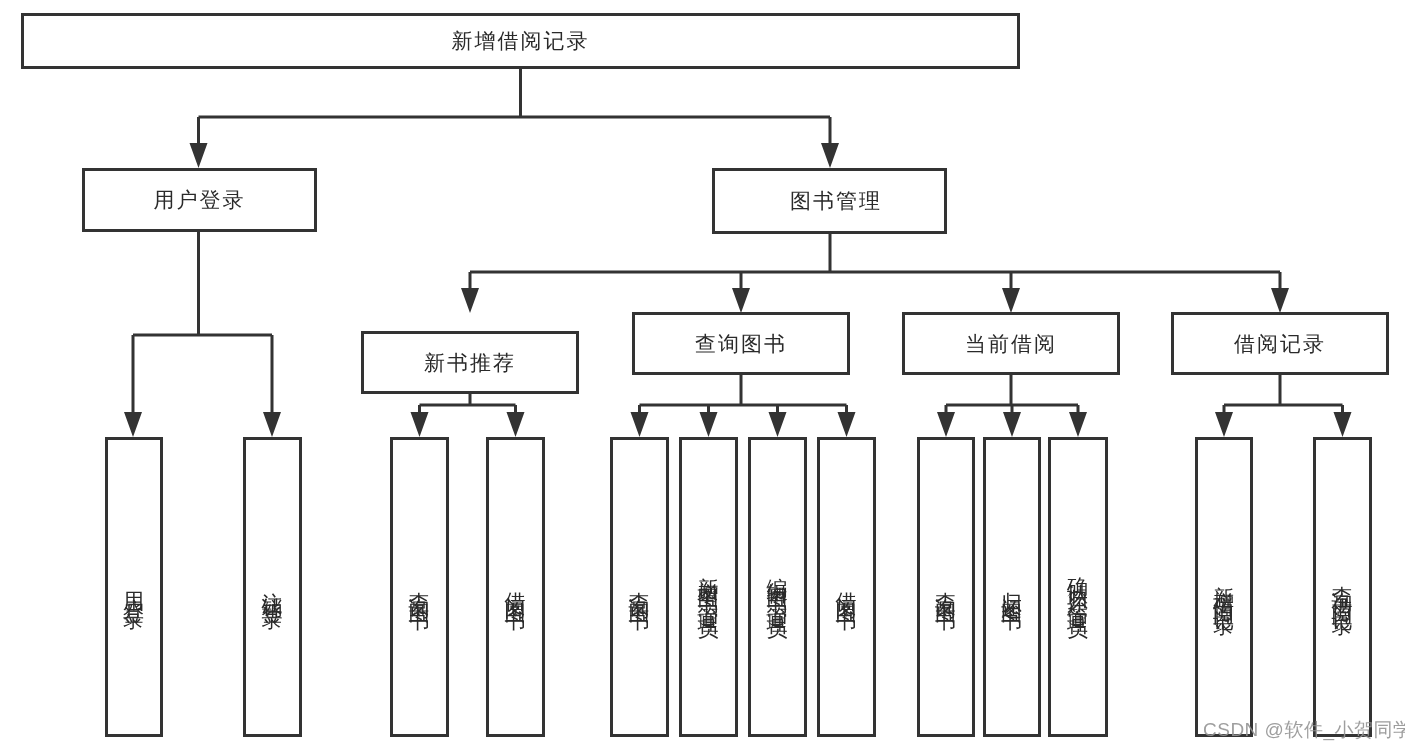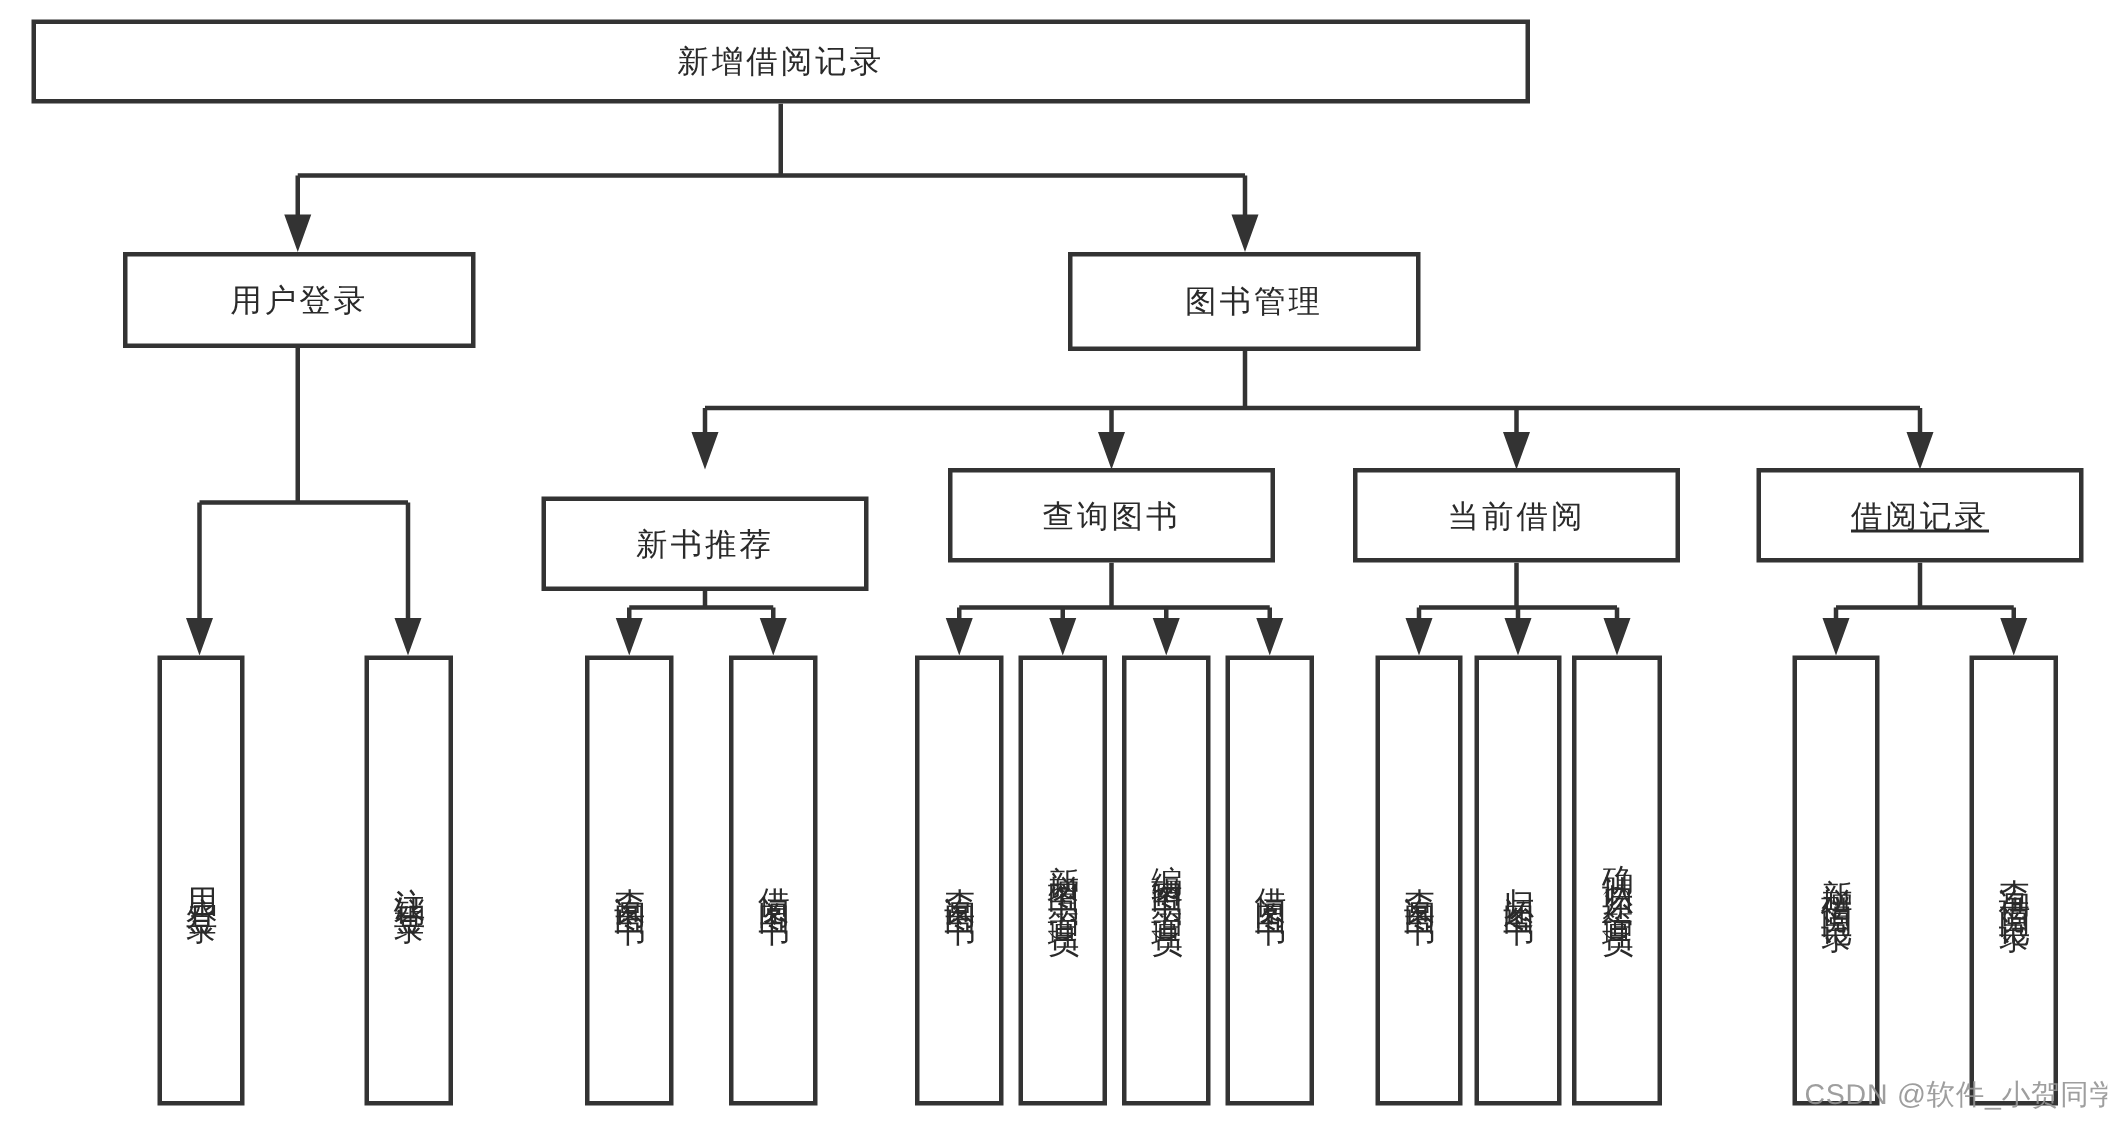--- a/index.html
+++ b/index.html
@@ -88,21 +88,21 @@
   </svg>
 
   <div class="box h" style="left:21px; top:13px; width:999px; height:56px;">新增借阅记录</div>
 
   <div class="box h" style="left:82px; top:168px; width:235px; height:64px;">用户登录</div>
   <div class="box h" style="left:712px; top:168px; width:235px; height:66px;padding-left:13px;">图书管理</div>
 
   <div class="box h" style="left:361px; top:312px; width:218px; height:63px;margin-top:19px;">新书推荐</div>
   <div class="box h" style="left:632px; top:312px; width:218px; height:63px;">查询图书</div>
   <div class="box h" style="left:902px; top:312px; width:218px; height:63px;">当前借阅</div>
-  <div class="box h" style="left:1171px; top:312px; width:218px; height:63px;text-decoration:underline;">借阅记录</div>
+  <div class="box h" style="left:1171px; top:312px; width:218px; height:63px;">借阅记录</div>
 
   <div class="box v" style="left:105px; width:58px;">用户登录</div>
   <div class="box v" style="left:243px; width:59px;">注销登录</div>
 
   <div class="box v" style="left:390px; width:59px;">查询图书</div>
   <div class="box v" style="left:486px; width:59px;">借阅图书</div>
 
   <div class="box v" style="left:610px; width:59px;">查询图书</div>
   <div class="box v" style="left:679px; width:59px;">新增图书（管理员）</div>
   <div class="box v" style="left:748px; width:59px;">编辑图书（管理员）</div>

